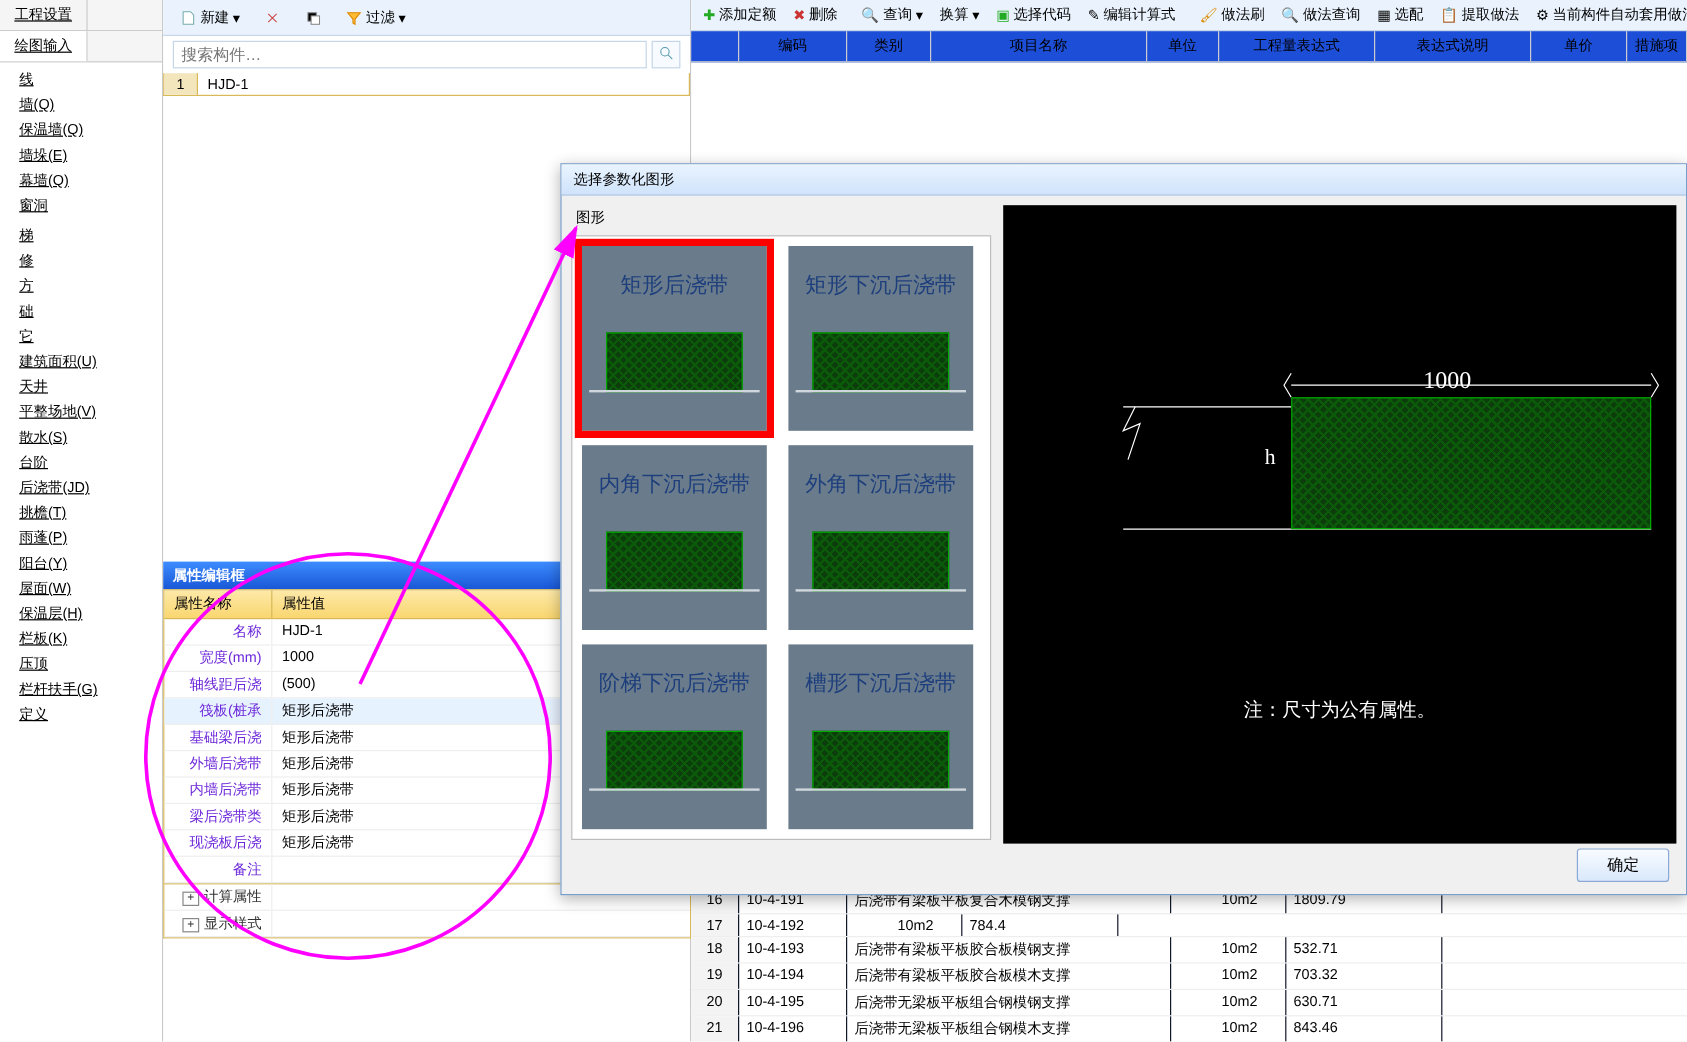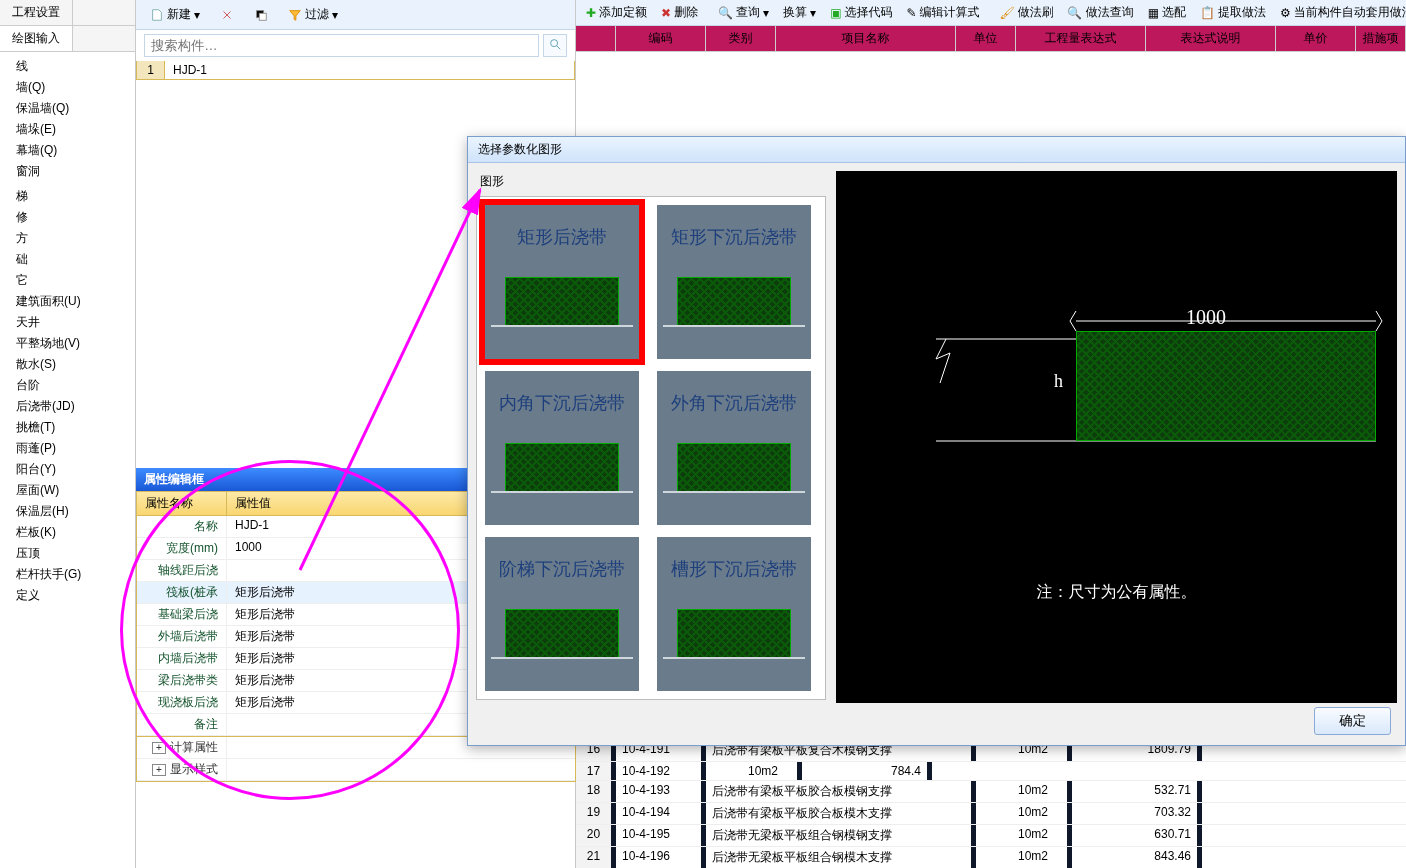--- a/index.html
+++ b/index.html
@@ -1,19 +1,19 @@
 <!DOCTYPE html>
 <html><head>
 <meta charset="utf-8">
 <style>
 * { margin:0; padding:0; box-sizing:border-box; font-family:"Microsoft YaHei",SimSun,sans-serif; }
 body { background:#f0f0f0; width:1406px; height:868px; overflow:hidden; position:relative; font-size:12px; }
 
 
-.left-panel { position:absolute; left:0; top:0; width:136px; height:868px; background:#fff; border-right:1px solid #c9c9c9; }
+.left-panel { position:absolute; left:0; top:0; width:136px; height:868px; background:#fff; border-right:1px solid #c9c9c9;text-decoration:underline; }
 .left-panel .tab-row { display:flex; border-bottom:1px solid #ccc; background:#f5f5f5; }
 .left-panel .tab { padding:4px 12px; cursor:pointer; border-right:1px solid #ccc; }
 .left-panel .tab.active { background:#fff; }
 .tree { padding:4px 0; }
 .tree-item { padding:2px 4px 2px 16px; white-space:nowrap; cursor:pointer; }
 
 
 .center-panel { position:absolute; left:136px; top:0; width:440px; height:868px; background:#fff; border-right:1px solid #c9c9c9; }
 .toolbar { background:#eaf3fd; border-bottom:1px solid #c5d6e8; padding:4px 8px; display:flex; align-items:center; gap:8px; }
 .toolbar .btn { display:flex; align-items:center; gap:3px; padding:2px 6px; cursor:pointer; }
@@ -28,37 +28,37 @@
 .list-row .val { flex:1; padding:2px 8px; }
 
 
 .prop-panel { position:absolute; left:136px; top:468px; width:440px; background:#fff; }
 .prop-title { background:linear-gradient(#3d8cff,#1957d6); color:#fff; padding:3px 8px; font-weight:bold; }
 .prop-header { display:flex; background:linear-gradient(#fde9a8,#f9d670); border:1px solid #d8b957; }
 .prop-header div { padding:3px 8px; }
 .prop-header .pn { width:90px; border-right:1px solid #d8b957; }
 .prop-body { border:1px solid #d8b957; border-top:none; }
 .prop-row { display:flex; border-bottom:1px solid #eee; }
-.prop-row .pn { width:90px; padding:2px 8px; color:#14532d; border-right:1px solid #eee; text-align:right; }
+.prop-row .pn { width:90px; padding:2px 8px; color:#6d28d9; border-right:1px solid #eee; text-align:right; }
 .prop-row .pv { flex:1; padding:2px 8px; }
 .prop-row.hl { background:#e7f2ff; }
 .prop-row.plain .pn { color:#333; }
 .tree-toggle { width:14px; display:inline-block; border:1px solid #888; text-align:center; line-height:10px; font-size:10px; margin-right:4px; }
 
 
 .right-panel { position:absolute; left:576px; top:0; right:0; height:868px; background:#fff; }
 .rt-toolbar { background:#eaf3fd; border-bottom:1px solid #c5d6e8; padding:3px 6px; display:flex; align-items:center; gap:6px; white-space:nowrap; overflow:hidden; }
 .rt-toolbar .btn { display:flex; align-items:center; gap:3px; padding:1px 4px; cursor:pointer; }
 .rt-toolbar .sep { width:1px; height:16px; background:#bcd; }
-.rt-header { display:flex; background:#be185d; border-bottom:1px solid #ccc; }
+.rt-header { display:flex; background:#1d4ed8; border-bottom:1px solid #ccc; }
 .rt-header div { padding:4px; border-right:1px solid #ccc; text-align:center; }
 .rt-table { position:absolute; left:0; top:740px; right:0; }
 .rt-row { display:flex; border-bottom:1px solid #eee; }
-.rt-row div { padding:2px 6px; border-right:5px solid #0f172a; }
-.c-idx{width:40px;text-align:center;background:#f3f3f3;} .c-code{width:90px;} .c-name{width:270px;} .c-unit{width:60px;margin-left:36px;} .c-exp{width:130px;text-align:right;}
+.rt-row div { padding:2px 6px; border-right:1px solid #0f172a; }
+.c-idx{width:40px;text-align:center;background:#f3f3f3;} .c-code{width:90px;} .c-name{width:270px;} .c-unit{width:60px;margin-left:36px;} .c-exp{width:130px;text-align:left;}
 
 
 .dialog { position:absolute; left:467px; top:136px; width:939px; height:610px; background:#f0f0f0; border:1px solid #7a9ecb; box-shadow:0 3px 12px rgba(0,0,0,.3); z-index:100; }
 .dlg-title { background:linear-gradient(#eaf4ff,#cfe3fb); padding:4px 10px; border-bottom:1px solid #a9c3e4; }
 .dlg-body { display:flex; height:calc(100% - 60px); padding:8px; gap:10px; }
 .dlg-left { }
 .dlg-left-label { padding:2px 4px 6px; }
 .thumb-grid { border:1px solid #bcbcbc; background:#fff; padding:8px; display:grid; grid-template-columns:160px 160px; gap:12px; }
 .thumb { width:154px; height:154px; background:#6a7c8c; position:relative; cursor:pointer; }
 .thumb.sel { outline:6px solid #ff0000; }
@@ -179,20 +179,21 @@
       <div class="prop-row">
         <div class="pn">名称</div>
         <div class="pv">HJD-1</div>
       </div>
       <div class="prop-row">
         <div class="pn">宽度(mm)</div>
         <div class="pv">1000</div>
       </div>
       <div class="prop-row">
         <div class="pn">轴线距后浇</div>
+        <div class="pv">(500)</div>
       </div>
       <div class="prop-row hl">
         <div class="pn">筏板(桩承</div>
         <div class="pv">矩形后浇带</div>
       </div>
       <div class="prop-row">
         <div class="pn">基础梁后浇</div>
         <div class="pv">矩形后浇带</div>
       </div>
       <div class="prop-row">

